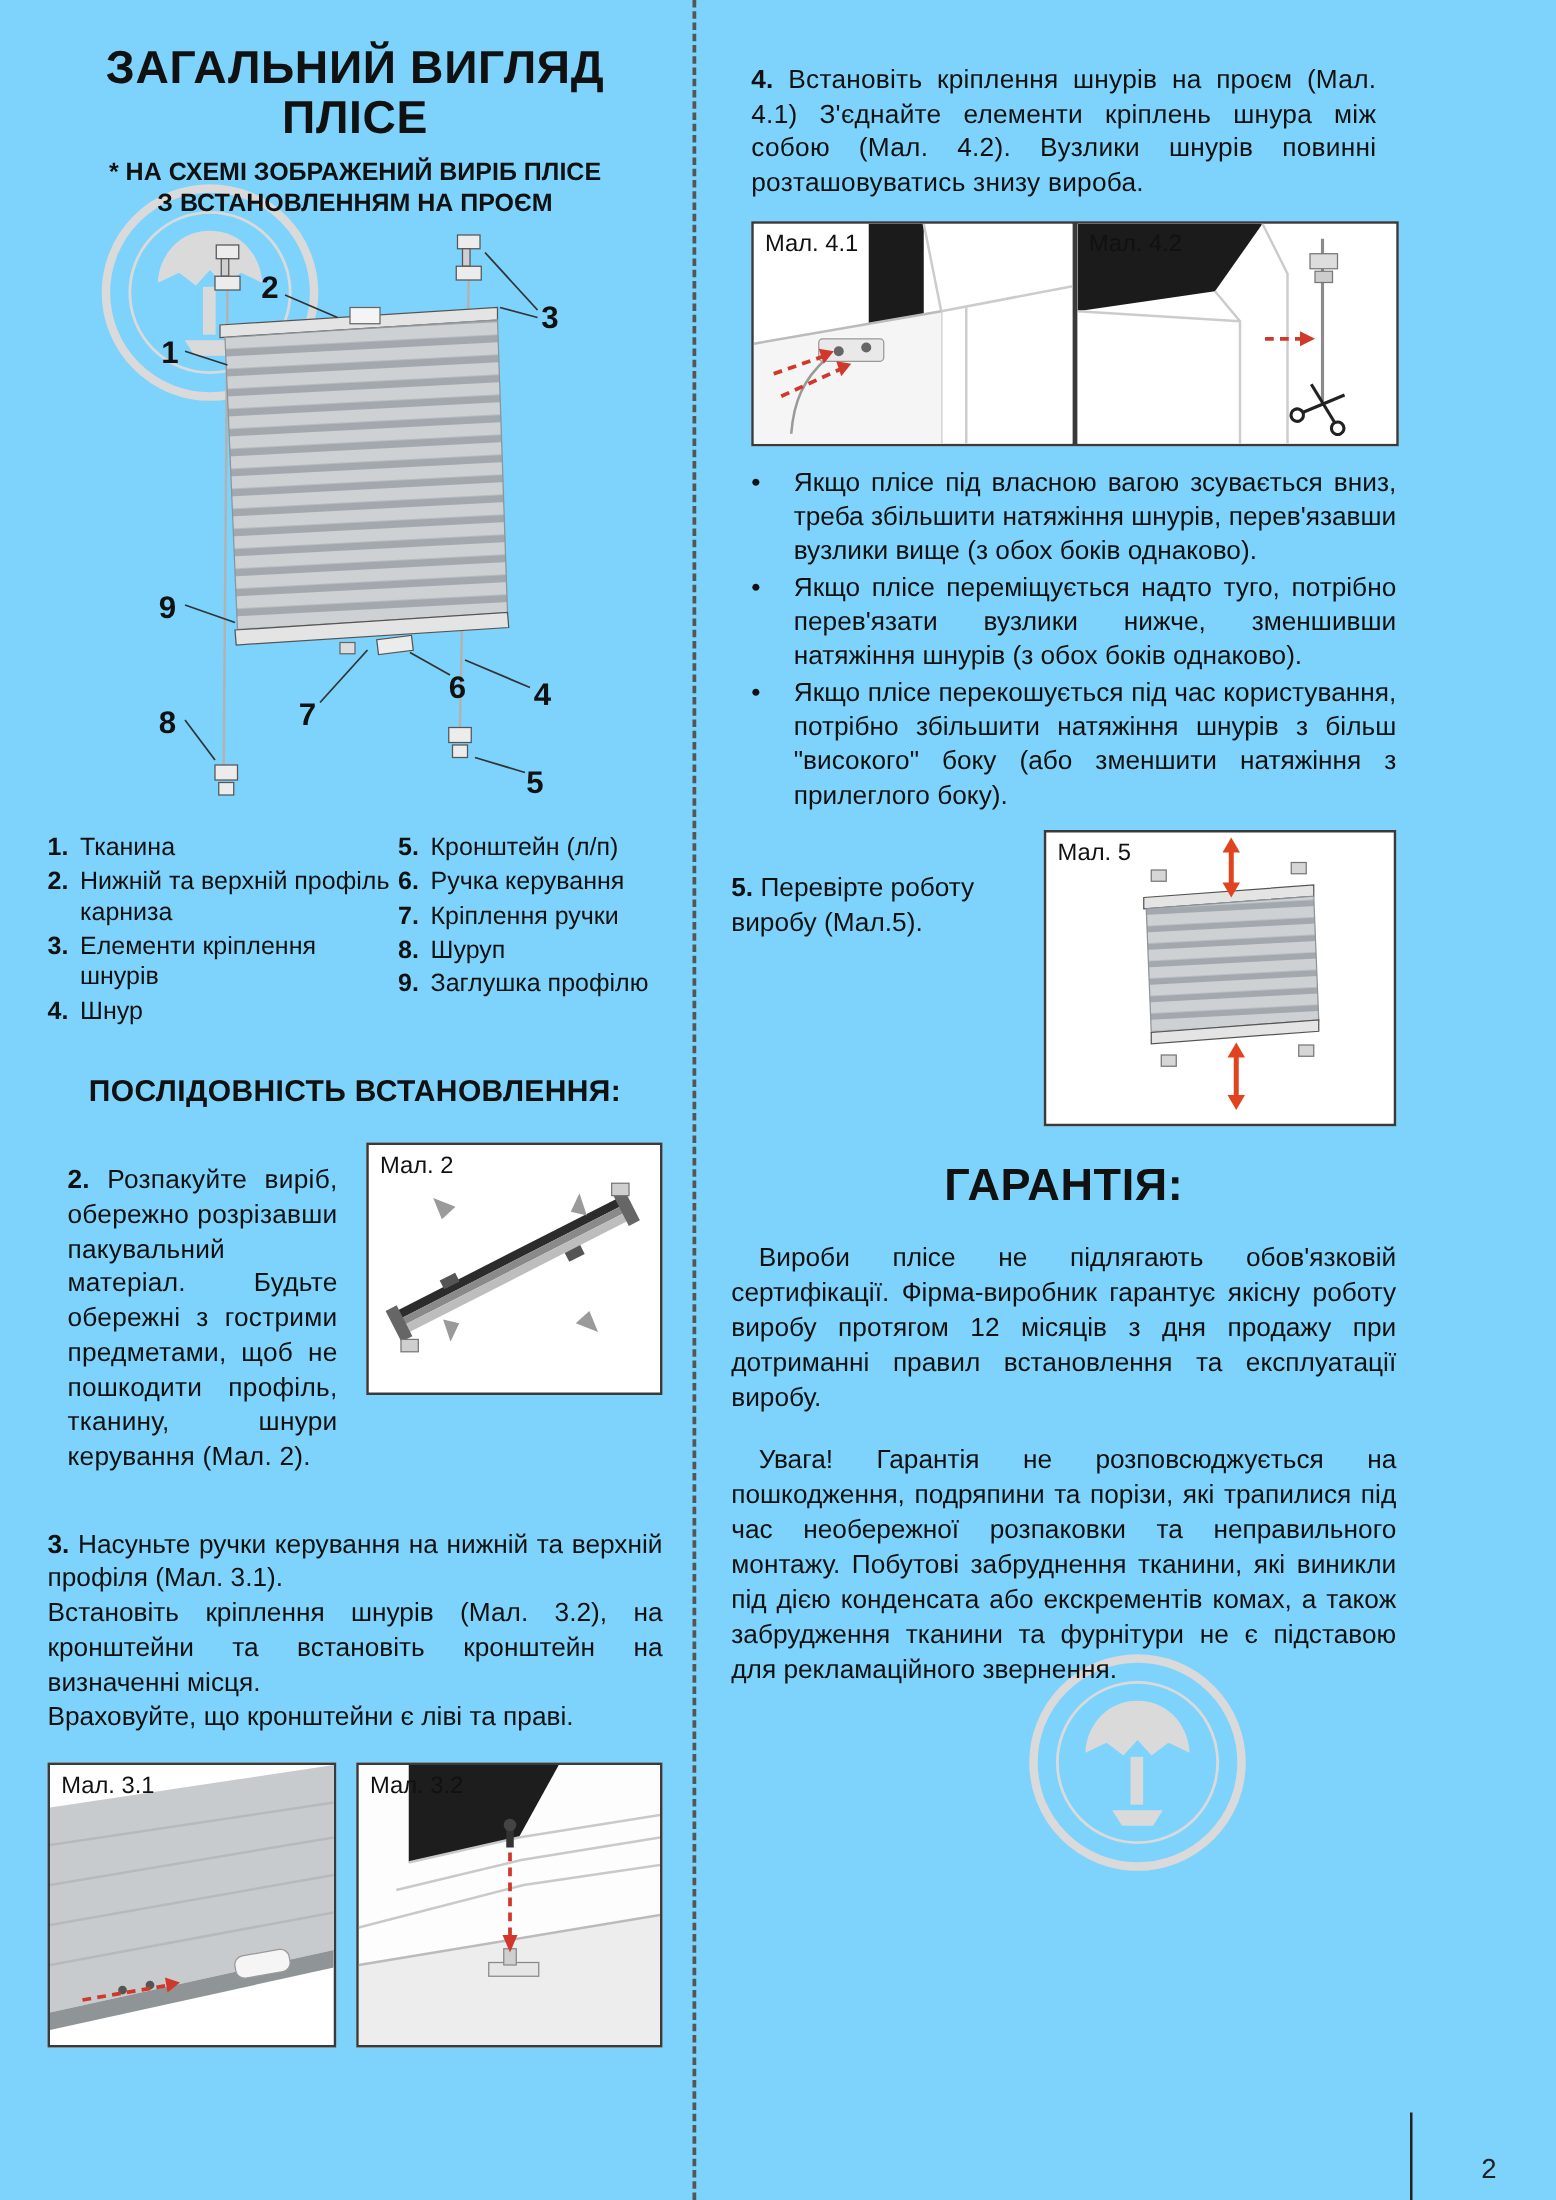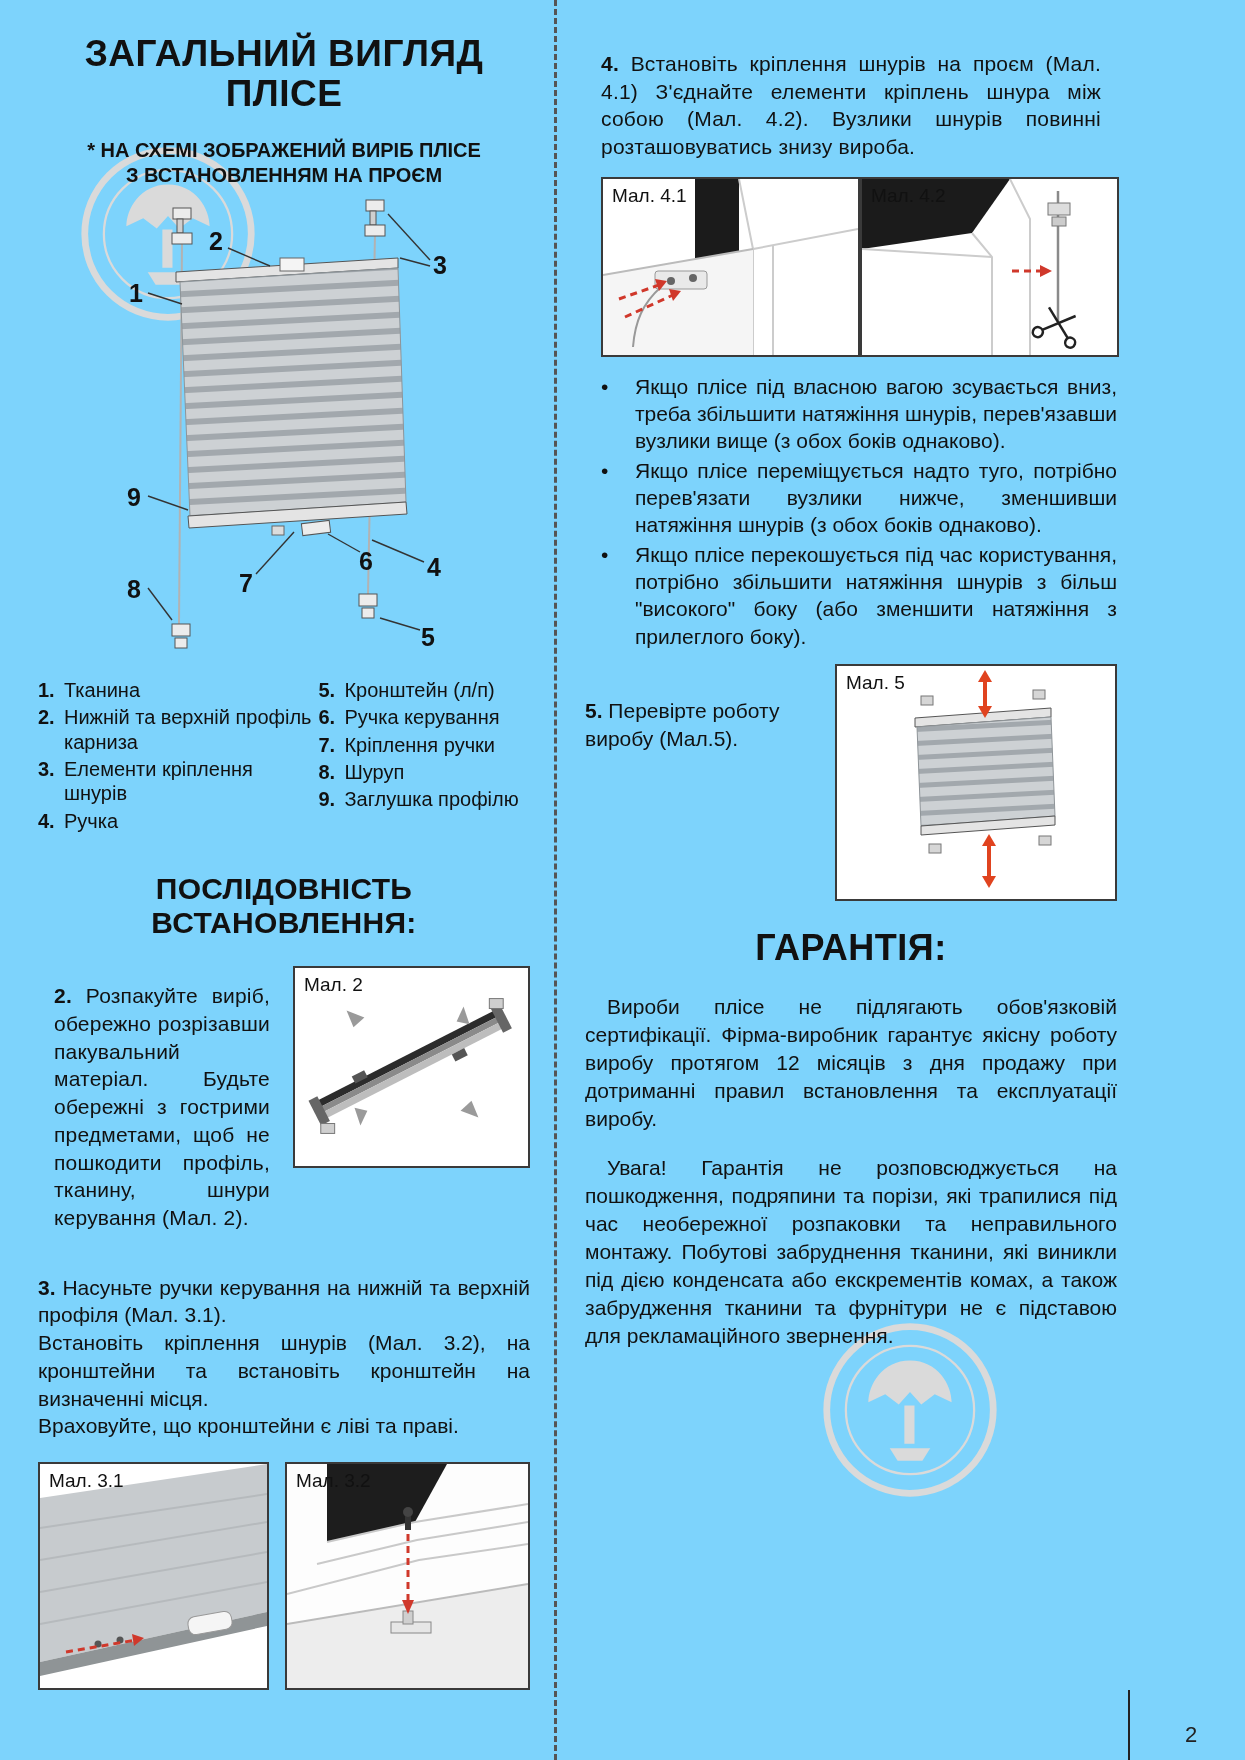--- a/index.html
+++ b/index.html
@@ -7,36 +7,36 @@
     position:relative; width:1245px; height:1760px; background:#7dd3fc;
     font-family:"Liberation Sans","DejaVu Sans",sans-serif; color:#111;
     overflow:hidden;
   }
   .divider { position:absolute; left:554px; top:0; height:1760px; border-left:3px dashed #555; }
 
   .col-left  { position:absolute; left:38px;  top:34px; width:492px; }
   .col-right { position:absolute; left:585px; top:34px; width:532px; }
 
   .h-title { font-size:37px; font-weight:bold; text-align:center; line-height:1.08; letter-spacing:0.5px; }
-  .h-sub   { font-size:20px; font-weight:bold; text-align:center; line-height:1.25; margin-top:24px; }
+  .h-sub   { font-size:20px; font-weight:bold; text-align:center; line-height:1.25; margin-top:12px; }
 
   .diagram-wrap { position:relative; height:478px; margin-top:4px; }
   .diagram-wrap svg.main { position:relative; z-index:1; }
   .watermark { position:absolute; z-index:0; pointer-events:none; }
   .wm-top { left:78px; top:144px; }
   .wm-bottom { left:820px; top:1320px; z-index:0; }
 
   .legend { display:flex; margin-top:8px; font-size:20px; line-height:1.22; }
   .legend .lcol1 { width:57%; }
   .legend .lcol2 { width:43%; }
   .legend .litem { display:flex; margin-bottom:3px; }
   .legend .lnum { width:26px; font-weight:bold; flex:0 0 26px; }
   .legend .ltxt { flex:1; }
 
-  .section-title { font-size:30px; font-weight:bold; text-align:center; margin-top:36px; letter-spacing:0.3px; }
+  .section-title { font-size:24px; font-weight:bold; text-align:center; margin-top:36px; letter-spacing:0.3px; }
 
   .step2-row { display:flex; margin-top:26px; }
   .step2-text { width:248px; font-size:21px; line-height:1.32; text-align:justify; letter-spacing:0.4px; }
   .fig-box { position:relative; border:2px solid #3a3a3a; background:#fff; box-sizing:border-box; }
   .fig-label { position:absolute; top:6px; left:9px; font-size:19px; color:#111; z-index:2; }
   .fig2 { width:237px; height:202px; margin-left:7px; }
 
   .step3 { margin-top:26px; font-size:21px; line-height:1.32; text-align:justify; }
   .step3 p { margin:0; }
 
@@ -176,21 +176,21 @@
         <div class="litem">
             <span class="lnum">2.</span>
             <span class="ltxt">Нижній та верхній профіль карниза</span>
           </div>
         <div class="litem">
             <span class="lnum">3.</span>
             <span class="ltxt">Елементи кріплення шнурів</span>
           </div>
         <div class="litem">
             <span class="lnum">4.</span>
-            <span class="ltxt">Ручка</span>
+            <span class="ltxt">Шнур</span>
           </div>
       </div>
       <div class="lcol2">
         <div class="litem">
             <span class="lnum">5.</span>
             <span class="ltxt">Кронштейн (л/п)</span>
           </div>
         <div class="litem">
             <span class="lnum">6.</span>
             <span class="ltxt">Ручка керування</span>

